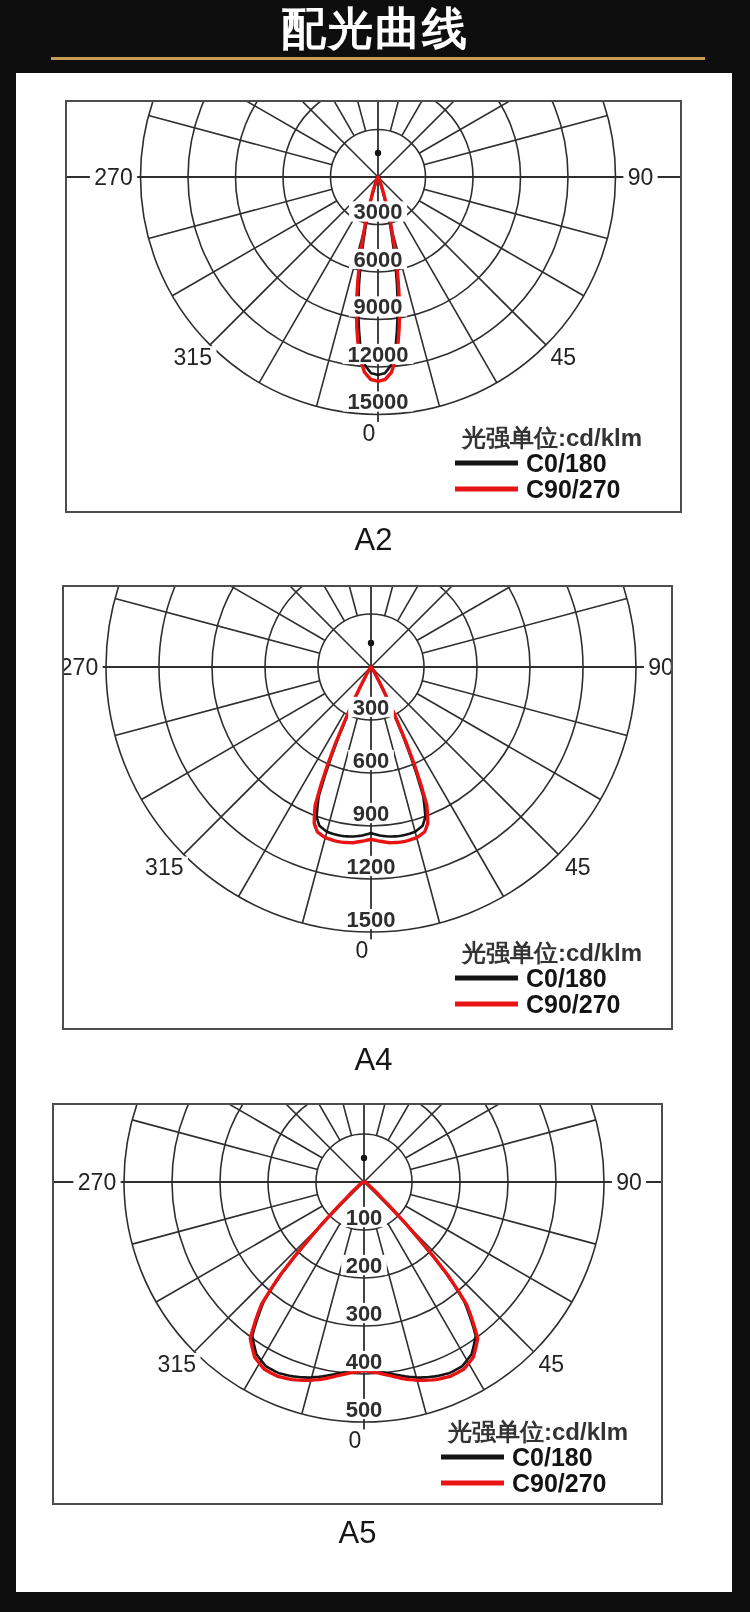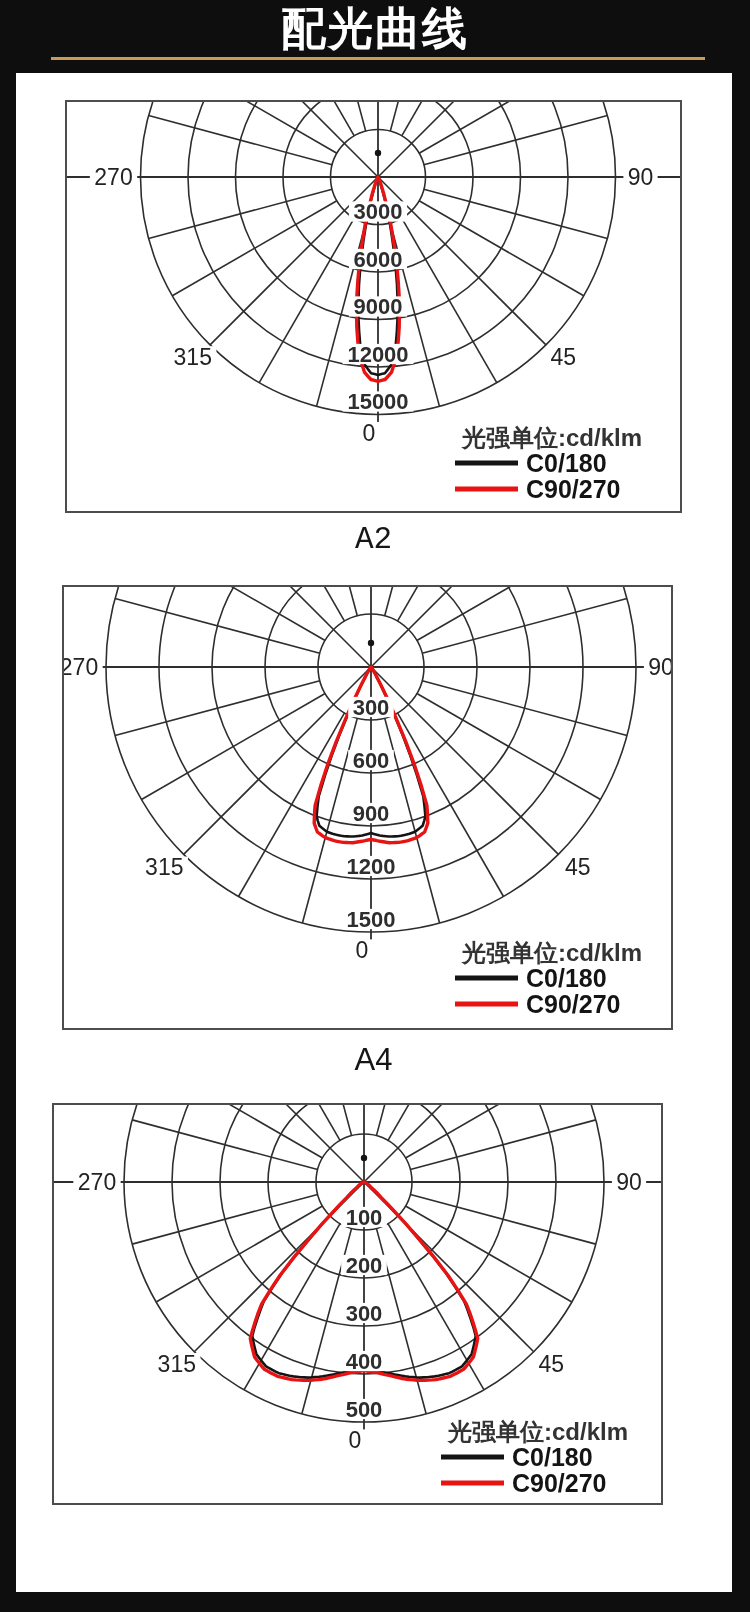--- a/index.html
+++ b/index.html
@@ -76,21 +76,21 @@
       <text x="498.25" y="256.75" fill="#232323" font-size="23" font-weight="500" text-anchor="middle" dominant-baseline="central" font-family="&quot;Liberation Sans&quot;,&quot;DejaVu Sans&quot;,sans-serif">45</text>
       <rect x="293.445" y="321.92" width="21.11" height="21.16" fill="#ffffff" stroke="none"></rect>
       <text x="304" y="332.5" fill="#232323" font-size="23" font-weight="500" text-anchor="middle" dominant-baseline="central" font-family="&quot;Liberation Sans&quot;,&quot;DejaVu Sans&quot;,sans-serif">0</text>
       <text x="577" y="337" fill="#333333" font-size="24" font-weight="700" text-anchor="end" dominant-baseline="central" font-family="&quot;Liberation Sans&quot;,&quot;DejaVu Sans&quot;,sans-serif">光强单位:cd/klm</text>
       <line x1="390" y1="363" x2="453" y2="363" stroke="#141414" stroke-width="5"></line>
       <text x="461" y="363" fill="#141414" font-size="25" font-weight="700" text-anchor="start" dominant-baseline="central" font-family="&quot;Liberation Sans&quot;,&quot;DejaVu Sans&quot;,sans-serif">C0/180</text>
       <line x1="390" y1="389" x2="453" y2="389" stroke="#e81414" stroke-width="5"></line>
       <text x="461" y="389" fill="#141414" font-size="25" font-weight="700" text-anchor="start" dominant-baseline="central" font-family="&quot;Liberation Sans&quot;,&quot;DejaVu Sans&quot;,sans-serif">C90/270</text>
       <rect x="1" y="1" width="615" height="411" fill="none" stroke="#4d4d4d" stroke-width="2"></rect>
     </svg>
-  <div class="chart-caption" style="left: 65px; width: 617px; top: 522px; font-family: Liberation Mono, monospace;">A2</div>
+  <div class="chart-caption" style="left: 65px; width: 617px; top: 522px;">A2</div>
 
   <svg class="chart-svg" xmlns="http://www.w3.org/2000/svg" viewBox="0 0 611 445" style="left: 62px; top: 585px; width: 611px; height: 445px;">
       <clipPath id="clip1">
         <rect x="1.5" y="1.5" width="608" height="442"></rect>
       </clipPath>
       <g clip-path="url(#clip1)" fill="none" stroke="#2e2e2e" stroke-width="1.6">
         <circle cx="309" cy="82" r="53"></circle>
         <circle cx="309" cy="82" r="106"></circle>
         <circle cx="309" cy="82" r="159"></circle>
         <circle cx="309" cy="82" r="212"></circle>
@@ -206,13 +206,14 @@
       <text x="499.20000000000005" y="260.6" fill="#232323" font-size="23" font-weight="500" text-anchor="middle" dominant-baseline="central" font-family="&quot;Liberation Sans&quot;,&quot;DejaVu Sans&quot;,sans-serif">45</text>
       <rect x="292.445" y="326.42" width="21.11" height="21.16" fill="#ffffff" stroke="none"></rect>
       <text x="303" y="337" fill="#232323" font-size="23" font-weight="500" text-anchor="middle" dominant-baseline="central" font-family="&quot;Liberation Sans&quot;,&quot;DejaVu Sans&quot;,sans-serif">0</text>
       <text x="576" y="328" fill="#333333" font-size="24" font-weight="700" text-anchor="end" dominant-baseline="central" font-family="&quot;Liberation Sans&quot;,&quot;DejaVu Sans&quot;,sans-serif">光强单位:cd/klm</text>
       <line x1="389" y1="354" x2="452" y2="354" stroke="#141414" stroke-width="5"></line>
       <text x="460" y="354" fill="#141414" font-size="25" font-weight="700" text-anchor="start" dominant-baseline="central" font-family="&quot;Liberation Sans&quot;,&quot;DejaVu Sans&quot;,sans-serif">C0/180</text>
       <line x1="389" y1="380" x2="452" y2="380" stroke="#e81414" stroke-width="5"></line>
       <text x="460" y="380" fill="#141414" font-size="25" font-weight="700" text-anchor="start" dominant-baseline="central" font-family="&quot;Liberation Sans&quot;,&quot;DejaVu Sans&quot;,sans-serif">C90/270</text>
       <rect x="1" y="1" width="609" height="400" fill="none" stroke="#4d4d4d" stroke-width="2"></rect>
     </svg>
+  <div class="chart-caption" style="left: 52px; width: 611px; top: 1515px;">A5</div>
 </div>
 
 </body></html>

